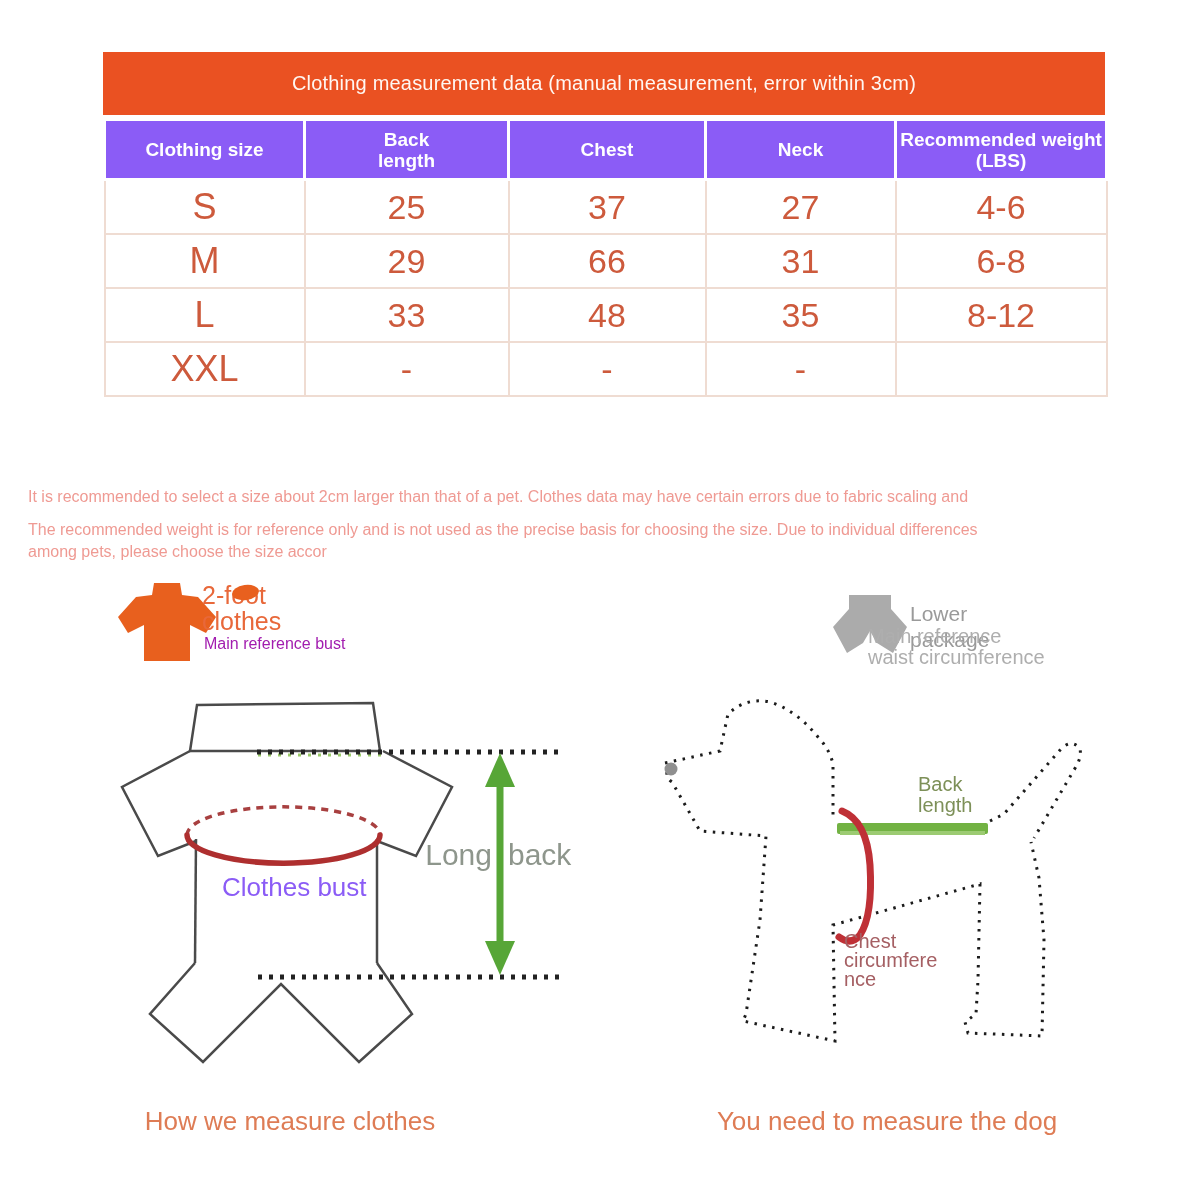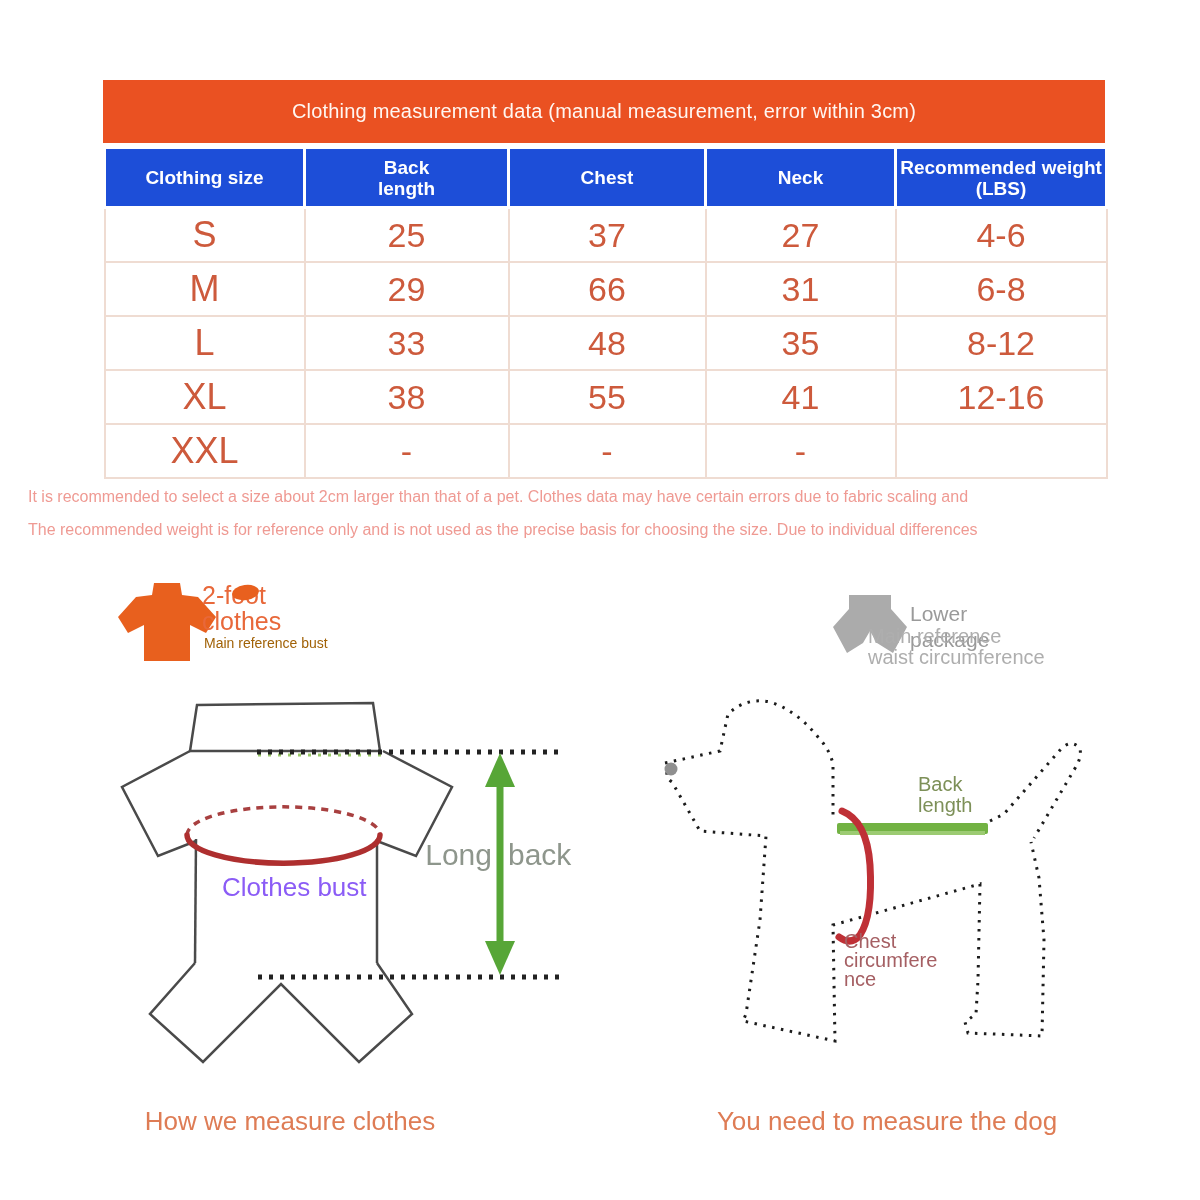--- a/index.html
+++ b/index.html
@@ -4,39 +4,39 @@
 <style>
   html,body{margin:0;padding:0;background:#ffffff;}
   .canvas{
     position:relative;width:1200px;height:1200px;background:#ffffff;
     font-family:"Liberation Sans","DejaVu Sans",sans-serif;overflow:hidden;
   }
   
   .table-wrap{position:absolute;left:103px;top:52px;width:1002px;}
   .title-band{
     background:#ea5122;color:#fff7f2;height:63px;display:flex;align-items:center;justify-content:center;
-    font-size:20px;letter-spacing:.2px;margin-top:28px;
+    font-size:20px;letter-spacing:.2px;
   }
   table.size-table{border-collapse:collapse;width:1002px;margin-top:3px;table-layout:fixed;}
   table.size-table th{
-    background:#1d4ed8;color:#ffffff;border:3px solid #ffffff;height:57px;
+    background:#8b5cf6;color:#ffffff;border:3px solid #ffffff;height:57px;
     font-size:19px;font-weight:600;text-align:center;vertical-align:middle;padding:0;
   }
   table.size-table th .th-text{white-space:pre-line;line-height:21px;}
   table.size-table td{
     border:2px solid #efdcd2;background:#ffffff;height:52px;padding:0;
     text-align:center;vertical-align:middle;color:#cd5a3c;font-size:34px;
   }
   table.size-table td.size-cell{font-size:36px;}
   
   .note-line{position:absolute;left:28px;white-space:nowrap;color:#ef9a93;font-size:16px;}
   
   .legend-title-left{position:absolute;left:202px;top:582px;color:#e8683a;font-size:25px;line-height:26px;white-space:pre-line;}
   .legend-blob{position:absolute;left:232px;top:585px;width:27px;height:15px;background:#e8601e;border-radius:50%;transform:rotate(-8deg);}
-  .legend-sub-left{position:absolute;left:204px;top:635px;color:#a16207;font-size:14px;}
+  .legend-sub-left{position:absolute;left:204px;top:635px;color:#a21caf;font-size:16px;}
   .legend-title-right{position:absolute;left:910px;top:585px;color:#9a9a9a;font-size:21px;line-height:26px;white-space:pre-line;margin-top:16px;}
   .legend-sub-right{position:absolute;left:868px;top:626px;color:#aeaeae;font-size:20px;line-height:21px;white-space:pre-line;}
   
   .bust-label{position:absolute;left:222px;top:872px;color:#8b5cf6;font-size:26px;}
   .dog-back-label{position:absolute;left:918px;top:774px;color:#7d9058;font-size:20px;line-height:21px;white-space:pre-line;}
   .dog-chest-label{position:absolute;left:844px;top:932px;color:#a55f63;font-size:20px;line-height:19px;white-space:pre-line;}
   .caption{position:absolute;top:1106px;color:#de7c55;font-size:26px;text-align:center;}
   .caption-left{left:120px;width:340px;}
   .caption-right{left:702px;width:370px;}
   svg{position:absolute;}
@@ -98,39 +98,33 @@
             <td>6-8</td>
           </tr>
           <tr>
             <td class="size-cell">L</td>
             <td>33</td>
             <td>48</td>
             <td>35</td>
             <td>8-12</td>
           </tr>
           <tr>
-            <td class="size-cell">XL</td>
-            <td>38</td>
-            <td>55</td>
-            <td>41</td>
-            <td>12-16</td>
-          </tr>
-          <tr>
             <td class="size-cell">XXL</td>
             <td>-</td>
             <td>-</td>
             <td>-</td>
             <td></td>
           </tr>
         </tbody>
     </table>
   </div>
 
   <div class="note-line" style="top:488px">It is recommended to select a size about 2cm larger than that of a pet. Clothes data may have certain errors due to fabric scaling and</div>
   <div class="note-line" style="top:521px">The recommended weight is for reference only and is not used as the precise basis for choosing the size. Due to individual differences</div>
+  <div class="note-line" style="top:543px">among pets, please choose the size accor</div>
 
   <svg class="svg-tshirt" width="98" height="80" viewBox="0 0 98 80">
     <polygon points="36,0 62,0 64,12 80,14 98,34 88,50 72,42 72,78 26,78 26,42 10,50 0,34 18,14 34,12" fill="#e8601e"></polygon>
   </svg>
   <div class="legend-title-left">2-foot
 clothes</div>
   <div class="legend-blob"></div>
   <div class="legend-sub-left">Main reference bust</div>
 
   <svg class="svg-shorts" width="74" height="66" viewBox="0 0 74 64">

